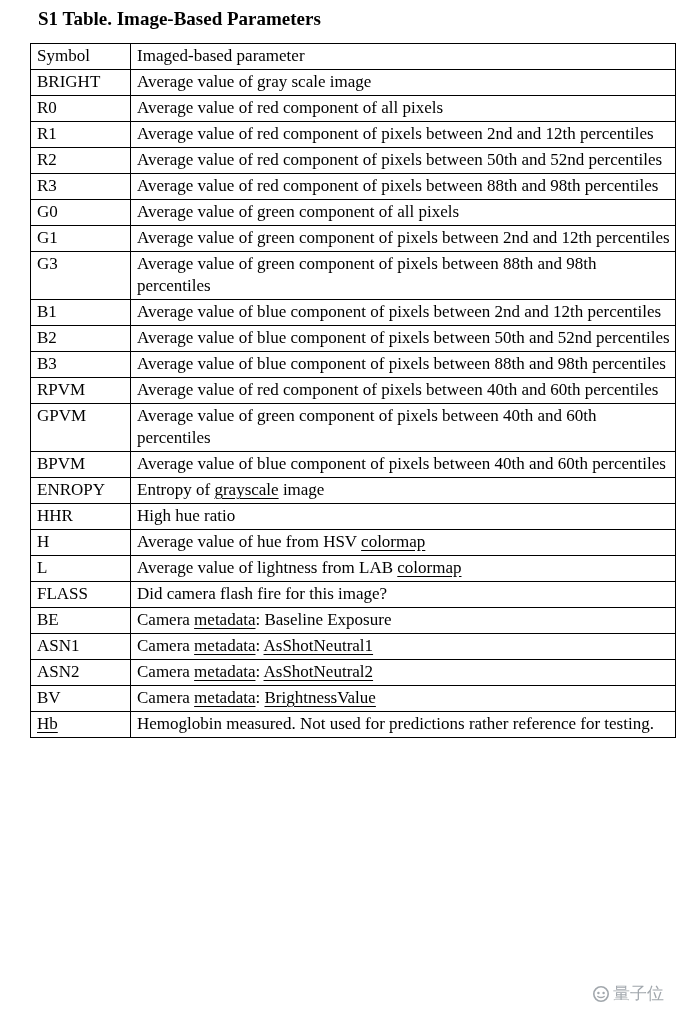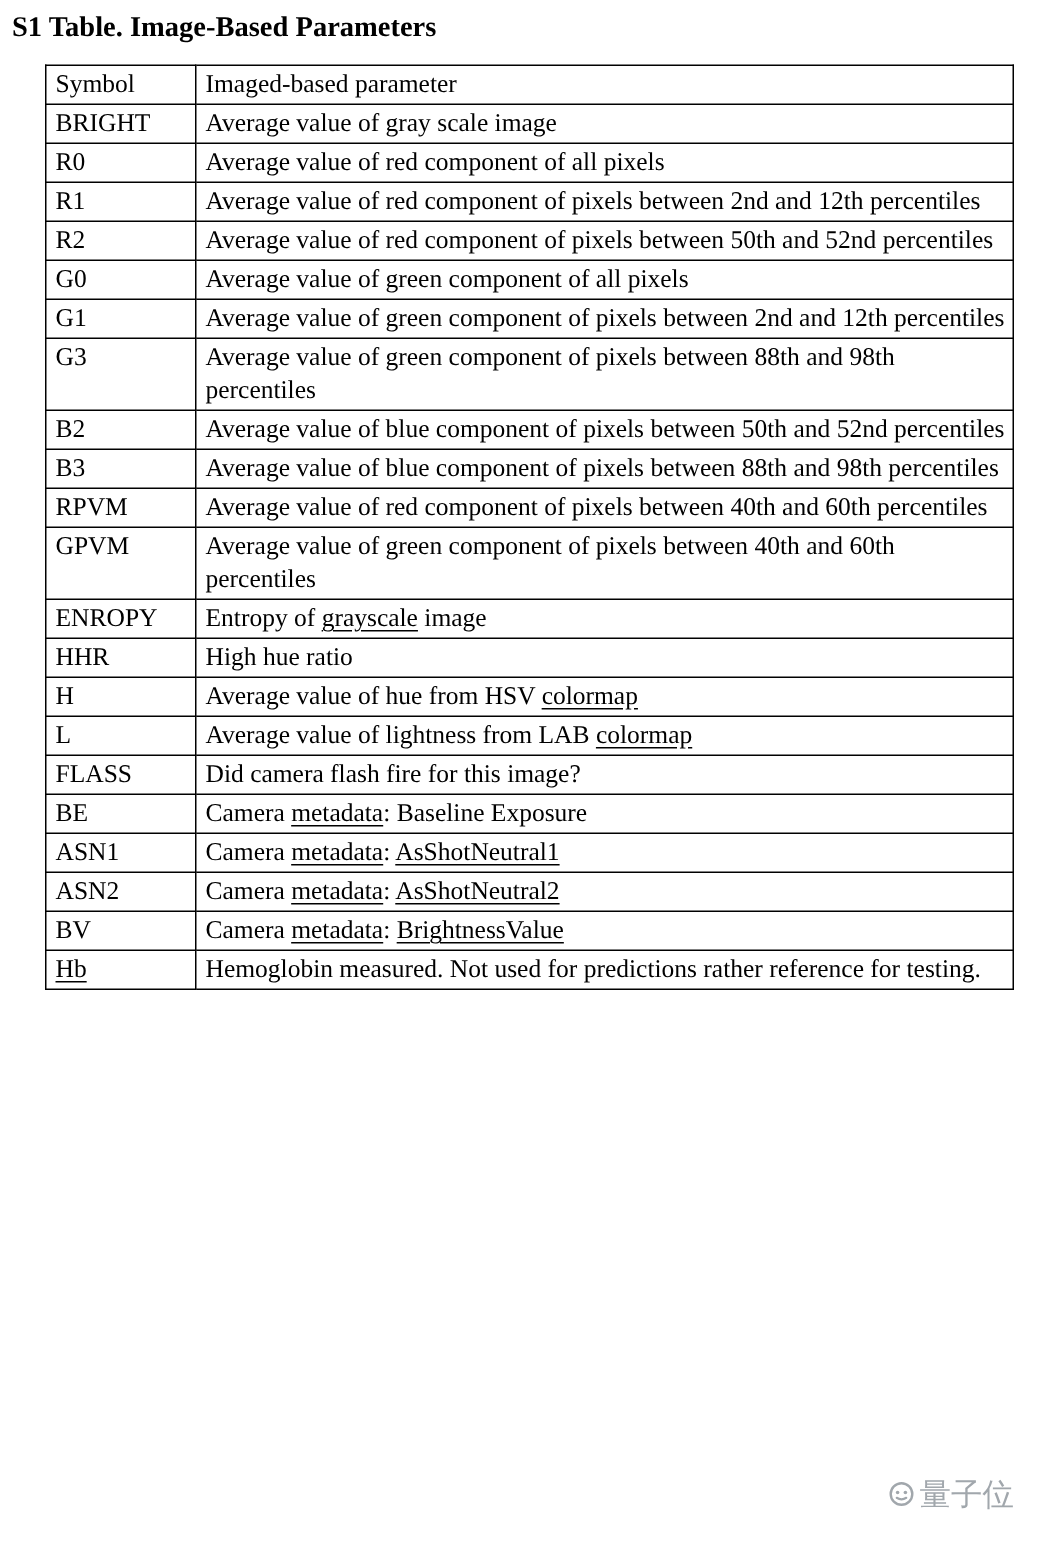--- a/index.html
+++ b/index.html
@@ -7,20 +7,21 @@
   body {
     font-family:"Liberation Serif", serif;
     color:#000;
     position:relative;
     overflow:hidden;
   }
   .title {
     font-size:19px;
     font-weight:bold;
     padding:8px 0 0 8px;
+    margin-left:30px;
   }
   table.params {
     border-collapse:collapse;
     margin:13px 0 16px 30px;
     width:646px;
     table-layout:fixed;
   }
   table.params th, table.params td {
     border:1px solid #000;
     font-size:17px;
@@ -41,21 +42,21 @@
     text-decoration:underline;
   }
   .watermark {
     position:absolute;
     left:592px;
     top:982px;
     display:flex;
     align-items:center;
     gap:3px;
     color:#9aa0a6;
-    font-size:21px;
+    font-size:17px;
     opacity:0.92;
     text-shadow:0 0 2px #fff;
     white-space:nowrap;
   }
   .watermark svg { display:block; }
 </style>
 </head>
 <body>
 
 <div class="page">
@@ -84,46 +85,58 @@
         </tr>
         <tr>
           <td>R1</td>
           <td>Average value of red component of pixels between 2nd and 12th percentiles</td>
         </tr>
         <tr>
           <td>R2</td>
           <td>Average value of red component of pixels between 50th and 52nd percentiles</td>
         </tr>
         <tr>
+          <td>R3</td>
+          <td>Average value of red component of pixels between 88th and 98th percentiles</td>
+        </tr>
+        <tr>
           <td>G0</td>
           <td>Average value of green component of all pixels</td>
         </tr>
         <tr>
           <td>G1</td>
           <td>Average value of green component of pixels between 2nd and 12th percentiles</td>
         </tr>
         <tr>
           <td>G3</td>
           <td>Average value of green component of pixels between 88th and 98th percentiles</td>
+        </tr>
+        <tr>
+          <td>B1</td>
+          <td>Average value of blue component of pixels between 2nd and 12th percentiles</td>
         </tr>
         <tr>
           <td>B2</td>
           <td>Average value of blue component of pixels between 50th and 52nd percentiles</td>
         </tr>
         <tr>
           <td>B3</td>
           <td>Average value of blue component of pixels between 88th and 98th percentiles</td>
         </tr>
         <tr>
           <td>RPVM</td>
           <td>Average value of red component of pixels between 40th and 60th percentiles</td>
         </tr>
         <tr>
           <td>GPVM</td>
           <td>Average value of green component of pixels between 40th and 60th percentiles</td>
+        </tr>
+        <tr>
+          <td>BPVM</td>
+          <td>Average value of blue component of pixels between 40th and 60th percentiles</td>
         </tr>
         <tr>
           <td>ENROPY</td>
           <td>Entropy of <span class="sp">grayscale</span> image</td>
         </tr>
         <tr>
           <td>HHR</td>
           <td>High hue ratio</td>
         </tr>
         <tr>

